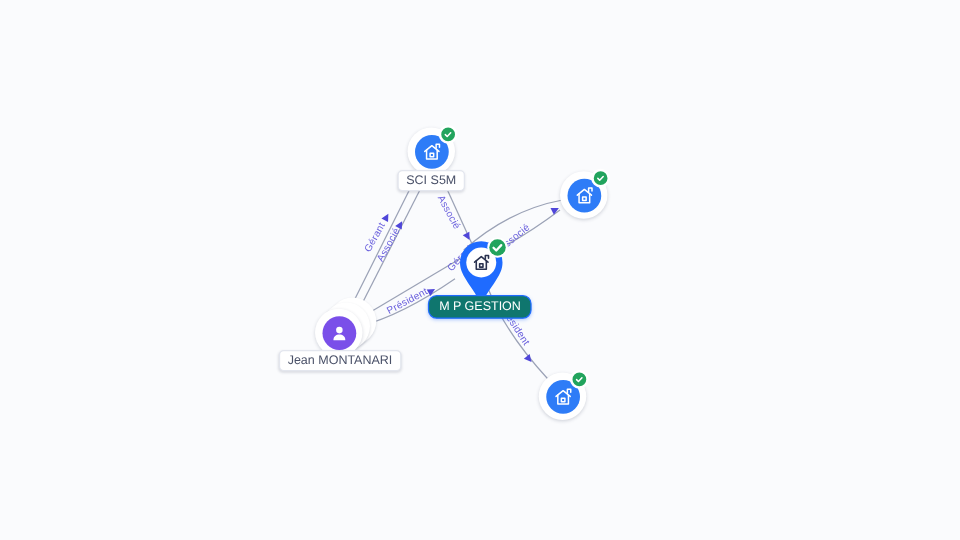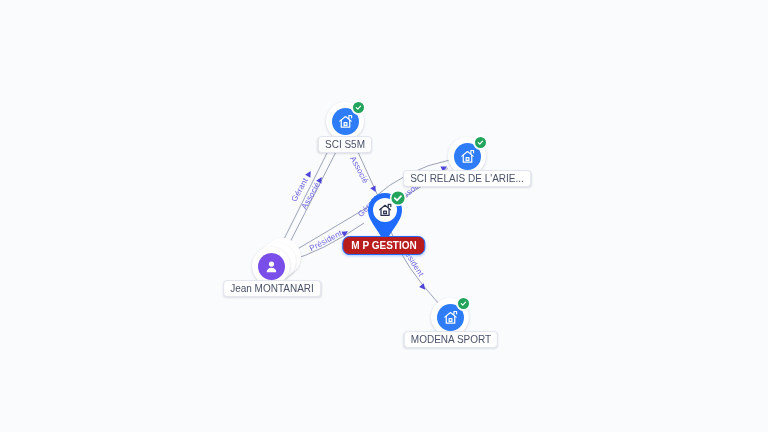--- a/index.html
+++ b/index.html
@@ -17,22 +17,22 @@
   .icon-circle.company{background:#2e7cf7;}
   .icon-circle.person{background:#7a4fe9;}
   .badge{position:absolute;top:-2px;right:-2px;width:15px;height:15px;border-radius:50%;
          background:#22a45d;border:2px solid #ffffff;box-sizing:border-box;
          display:flex;align-items:center;justify-content:center;}
   .stack-back{position:absolute;width:38px;height:38px;border-radius:50%;background:#ffffff;
               box-shadow:0 1px 2px rgba(40,50,80,.18);}
   .chip{position:absolute;z-index:3;transform:translateX(-50%);white-space:nowrap;
         background:#ffffff;border:1px solid #e3e6ee;border-radius:4px;padding:2px 6px;
         font-size:10px;color:#4a5168;box-shadow:0 1px 2px rgba(40,50,80,.14);}
-  .chip.focus{background:#b91c1c;border:1px solid #1f6bff;color:#ffffff;border-radius:7px;
-              padding:3px 8px;box-shadow:0 1px 3px rgba(31,107,255,.35);font-weight:bold;}
+  .chip.focus{background:#0f766e;border:1px solid #1f6bff;color:#ffffff;border-radius:7px;
+              padding:3px 8px;box-shadow:0 1px 3px rgba(31,107,255,.35);}
   .pin{position:absolute;z-index:2;}
 </style>
 </head>
 <body>
 
 <div class="canvas">
 
   <svg class="edge-layer" width="768" height="432" viewBox="0 0 768 432">
 
     <path class="edge" d="M 278 251 L 334 139"></path>
@@ -97,21 +97,20 @@
           </g>
         </svg>
       </div>
       <div class="badge">
         <svg width="9" height="9" viewBox="0 0 24 24">
             <path d="M6 12.5l4 4 7.5-8" stroke="#fff" stroke-width="3.2" fill="none" stroke-linecap="round" stroke-linejoin="round"></path>
           </svg>
       </div>
     </div>
   </div>
-  <div class="chip" style="left:467px;top:170px;">SCI RELAIS DE L'ARIE...</div>
 
   <div class="pin" style="left:362px;top:190px;">
     <svg width="46" height="56" viewBox="0 0 46 56">
       <path d="M23 3 a17 17 0 0 1 17 17 c0 10 -7.5 16 -17 33 c-9.5 -17 -17 -23 -17 -33 a17 17 0 0 1 17 -17 Z" fill="#1f6bff"></path>
       <circle cx="23" cy="20" r="12" fill="#ffffff"></circle>
       <g transform="translate(15,12) scale(0.67)">
         <g stroke="#2b3350" stroke-width="1.9" fill="none" stroke-linejoin="round" stroke-linecap="round">
           <path d="M4 11.5 L12 5 L20 11.5"></path>
             <path d="M6 10.2 V20 H18 V10.2"></path>
           <rect x="10" y="13.5" width="4" height="4"></rect>
@@ -155,15 +154,14 @@
           </g>
         </svg>
       </div>
       <div class="badge">
         <svg width="9" height="9" viewBox="0 0 24 24">
             <path d="M6 12.5l4 4 7.5-8" stroke="#fff" stroke-width="3.2" fill="none" stroke-linecap="round" stroke-linejoin="round"></path>
           </svg>
       </div>
     </div>
   </div>
-  <div class="chip" style="left:451px;top:331px;">MODENA SPORT</div>
 
 </div>
 
 </body></html>

